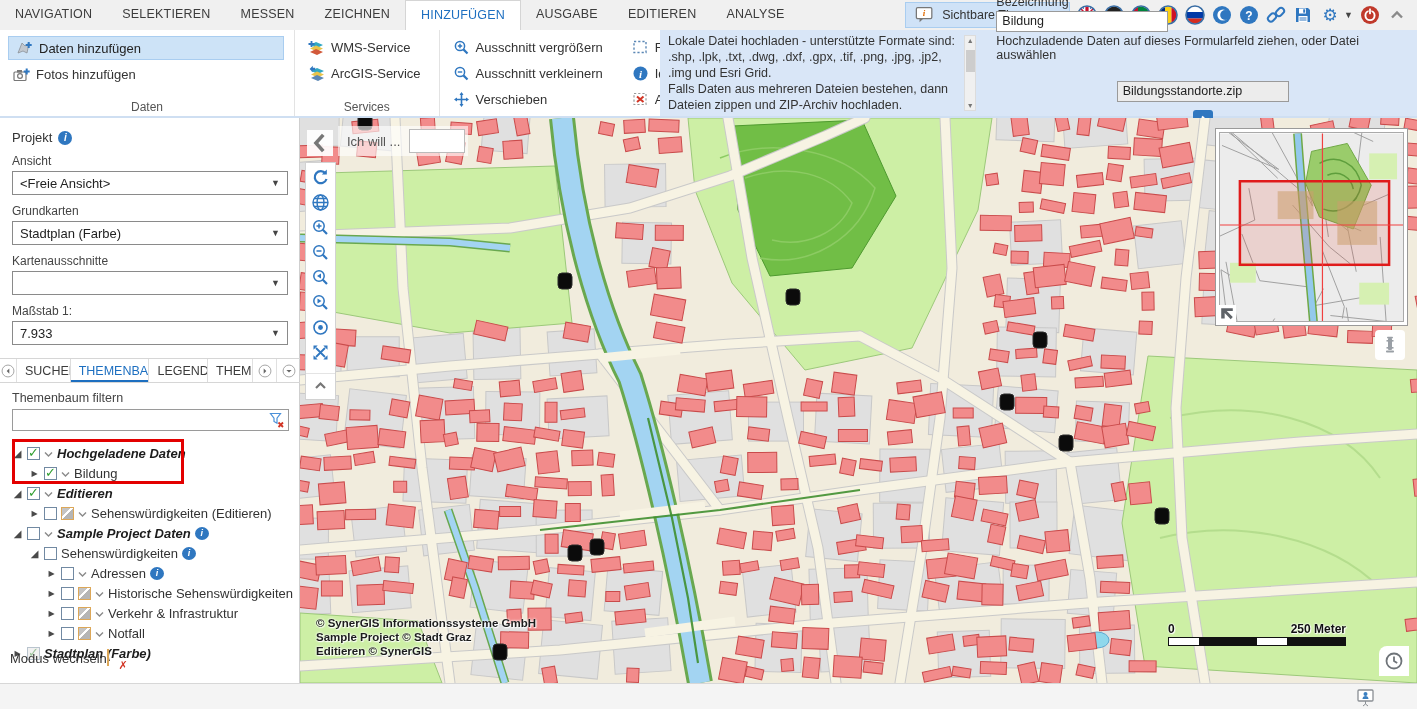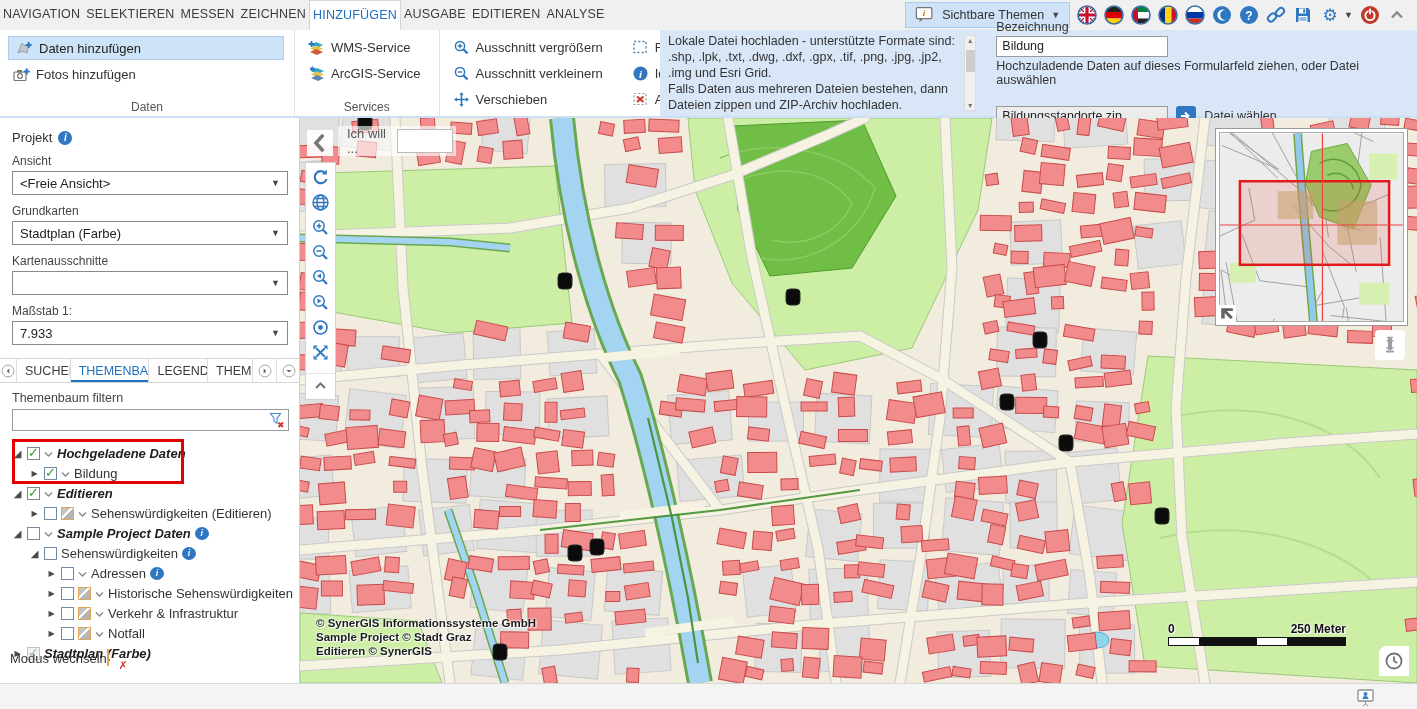--- a/index.html
+++ b/index.html
@@ -3,21 +3,21 @@
 <meta charset="utf-8">
 <style>
   * { margin:0; padding:0; box-sizing:border-box; }
   html,body { width:1417px; height:709px; overflow:hidden; background:#f0f0f0;
     font-family:"Liberation Sans","DejaVu Sans",sans-serif; font-size:13px; color:#333; }
   #app { position:relative; width:1417px; height:709px; }
 
   
   .menubar { position:absolute; left:0; top:0; width:1417px; height:30px; background:#f0f0f0; display:flex; align-items:stretch; }
   #menu-tabs { display:flex; }
-  .mtab { padding:0 3px; line-height:29px; font-size:12.5px; color:#3c3c3c; letter-spacing:.2px; cursor:default; }
+  .mtab { padding:0 15px; line-height:29px; font-size:12.5px; color:#3c3c3c; letter-spacing:.2px; cursor:default; }
   .mtab.active { background:#fff; color:#1d6fc0; border:1px solid #d5d5d5; border-bottom:none; }
   .menu-right { margin-left:auto; display:flex; align-items:center; gap:7px; padding-right:10px; }
   .themes-btn { display:flex; align-items:center; gap:7px; background:#cfe2f7; border:1px solid #a9cdf0; height:26px; padding:0 9px; font-size:12.5px; color:#333; }
   .themes-btn .caret { font-size:9px; color:#444; }
   .hicon { width:20px; height:20px; display:inline-flex; align-items:center; justify-content:center; }
   .hicon svg { width:20px; height:20px; }
   .hcaret { font-size:9px; color:#444; margin-left:-3px; }
 
   
   .ribbon { position:absolute; left:0; top:30px; width:1417px; height:88px; background:#fff; border-bottom:2px solid #cfdff2; display:flex; }
@@ -32,21 +32,21 @@
 
   .upload-panel { position:absolute; left:660px; top:0; width:757px; height:86px; background:#d9e6f7; display:flex; padding:5px 8px;align-items:center; }
   .info-text { width:300px; font-size:12.5px; line-height:1.28; color:#333; }
   .mini-scroll { width:13px; height:76px; background:#f0f0f0; border:1px solid #dcdcdc; margin-left:5px; position:relative; }
   .mini-scroll .thumb { position:absolute; left:1px; top:14px; width:9px; height:22px; background:#cdcdcd; }
   .mini-scroll .sarr { position:absolute; left:0; width:11px; text-align:center; font-size:7px; color:#777; }
   .upload-form { margin-left:20px; font-size:12.5px; color:#333; }
   .upload-form .frow { margin-top:2px; }
   .tbox { width:172px; height:21px; border:1px solid #9a9a9a; background:#fff; font-size:12.5px; padding:0 5px; font-family:inherit; color:#222; }
   .tbox.ro { background:#ececec; }
-  .file-row { display:flex; align-items:center; gap:8px; margin-top:19px; }
+  .file-row { display:flex; align-items:center; gap:8px; margin-top:19px;flex-direction:column; }
   .gobtn { width:20px; height:20px; border-radius:3px; background:#2f77c0; display:inline-flex; align-items:center; justify-content:center; }
   .gobtn svg { width:14px; height:14px; }
 
   
   .sidebar { position:absolute; left:0; top:118px; width:300px; height:565px; background:#fff; border-right:1px solid #cfcfcf; padding:12px 0 0 12px; }
   .proj-row { display:flex; align-items:center; gap:6px; font-size:13px; color:#333; }
   .sfield { margin-top:9px; }
   .sfield .flabel { font-size:12px; color:#444; margin-bottom:3px; }
   .sel { width:276px; height:24px; border:1px solid #8a8a8a; background:#fff; display:flex; align-items:center; padding:0 7px; font-size:13px; color:#222; }
   .sel .val { flex:1; overflow:hidden; white-space:nowrap; }
@@ -89,21 +89,21 @@
   .foot-x .rx { position:absolute; right:-4px; bottom:-5px; color:#d23424; font-weight:bold; font-size:11px; }
 
   
   .map { position:absolute; left:300px; top:118px; width:1117px; height:565px; overflow:hidden; background:#f1ecdd; }
   .map svg.base { position:absolute; left:0; top:0; }
   .mcollapse { position:absolute; left:7px; top:12px; width:26px; height:26px; background:rgba(255,255,255,.92); display:flex; align-items:center; justify-content:center; }
   .mtoolbar { position:absolute; left:5px; top:44px; width:31px; background:#fff; border:1px solid #d2d2d2; padding:2px 0; }
   .mtool { height:25px; display:flex; align-items:center; justify-content:center; }
   .mtool svg { width:19px; height:19px; }
   .mtool.upc { border-top:1px solid #e4e4e4; margin-top:8px; height:24px; }
-  .ichwill { position:absolute; left:38px; top:8px; width:118px; height:30px; background:rgba(255,255,255,.62); display:flex; align-items:center; padding:0 3px 0 9px; }
+  .ichwill { position:absolute; left:38px; top:8px; width:130px; height:30px; background:rgba(255,255,255,.62); display:flex; align-items:center; padding:0 3px 0 9px; }
   .ichwill .iw-label { color:#555; font-size:13px; flex:1; }
   .ichwill input { width:56px; height:24px; border:1px solid #bbb; font-family:inherit; }
   .overview { position:absolute; left:915px; top:10px; width:193px; height:198px; background:#fff; border:1px solid #9a9a9a; padding:3px; }
   .overview .ovin { position:relative; width:185px; height:190px; border:1px solid #aaa; overflow:hidden; }
   .ov-corner { position:absolute; left:2px; bottom:2px; width:18px; height:18px; background:#fff; display:flex; align-items:center; justify-content:center; }
   .sqbtn { position:absolute; width:30px; height:30px; background:#fff; display:flex; align-items:center; justify-content:center; }
   .sqbtn svg { width:20px; height:20px; }
   .hydrant-btn { left:1075px; top:212px; border-radius:4px; }
   .clock-btn { left:1079px; top:528px; border-radius:8px 0 0 0; }
   .scalebar { position:absolute; left:868px; top:504px; width:178px; }

